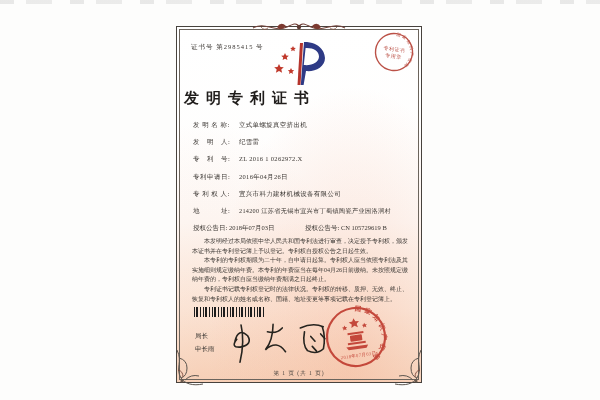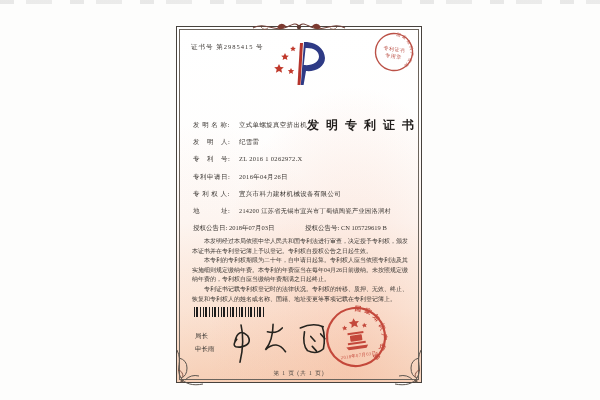--- a/index.html
+++ b/index.html
@@ -25,23 +25,23 @@
   .inner-frame{
     position:absolute;left:2px;top:2px;right:2px;bottom:2px;
     border:.7px solid #6b645c;pointer-events:none;
   }
   .cert-no{
     position:absolute;left:14px;top:16px;
     font-size:6.5px;letter-spacing:1px;color:#3b3733;
   }
   .logo{position:absolute;left:92px;top:14px;width:62px;height:46px;}
   .title{
-    position:absolute;left:0;top:62px;width:100%;text-align:right;
-    font-size:12px;font-weight:bold;color:#201d1b;
-    letter-spacing:7px;text-indent:7px;white-space:nowrap;margin-top:28px;
+    position:absolute;left:0;top:62px;width:100%;text-align:left;
+    font-size:15px;font-weight:bold;color:#201d1b;
+    letter-spacing:7px;text-indent:7px;white-space:nowrap;
   }
   .small-seal{position:absolute;right:6px;top:4px;width:42px;height:42px;opacity:.88;transform:rotate(8deg);}
   .fields{position:absolute;left:16px;top:94px;width:216px;}
   .field-row{display:flex;align-items:baseline;height:17.2px;font-size:6.5px;color:#3b3733;white-space:nowrap;}
   .field-label{flex:0 0 46px;letter-spacing:.5px;}
   .field-value{letter-spacing:.3px;}
   .grant-row{display:flex;height:16px;font-size:6.5px;color:#3b3733;white-space:nowrap;}
   .grant-left{flex:0 0 112px;}
   .paras{
     position:absolute;left:15px;top:210px;width:216px;

